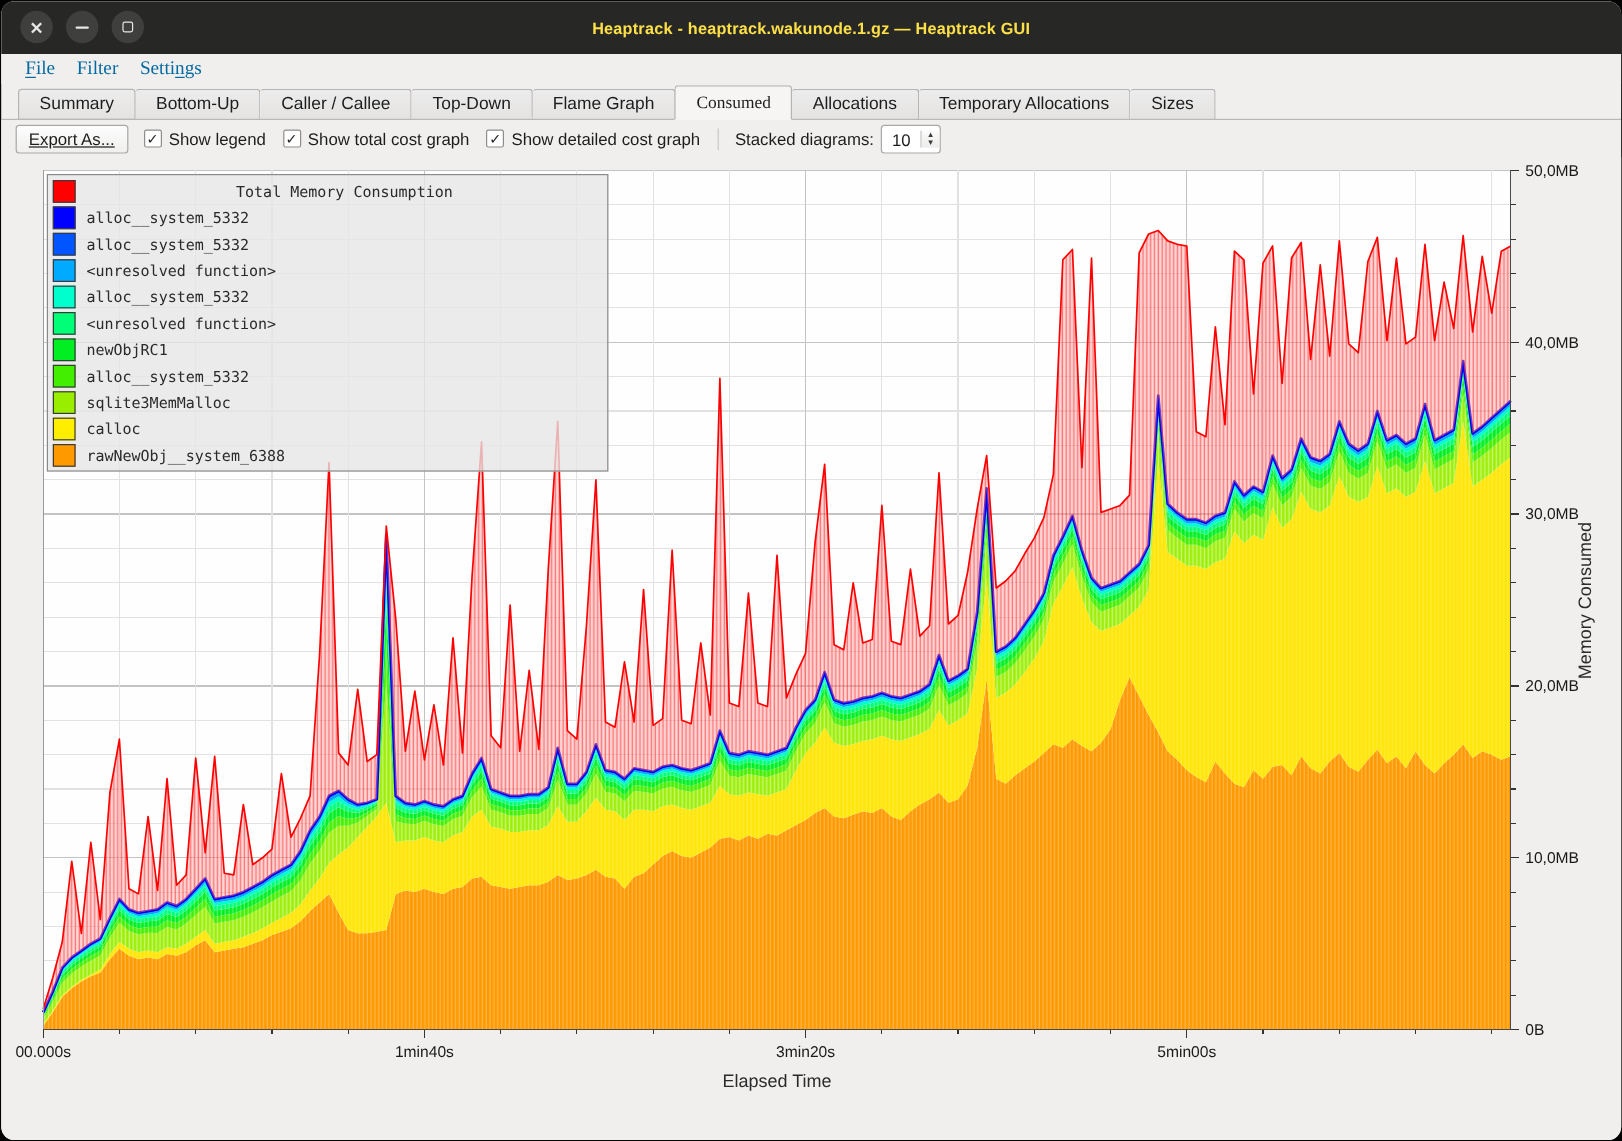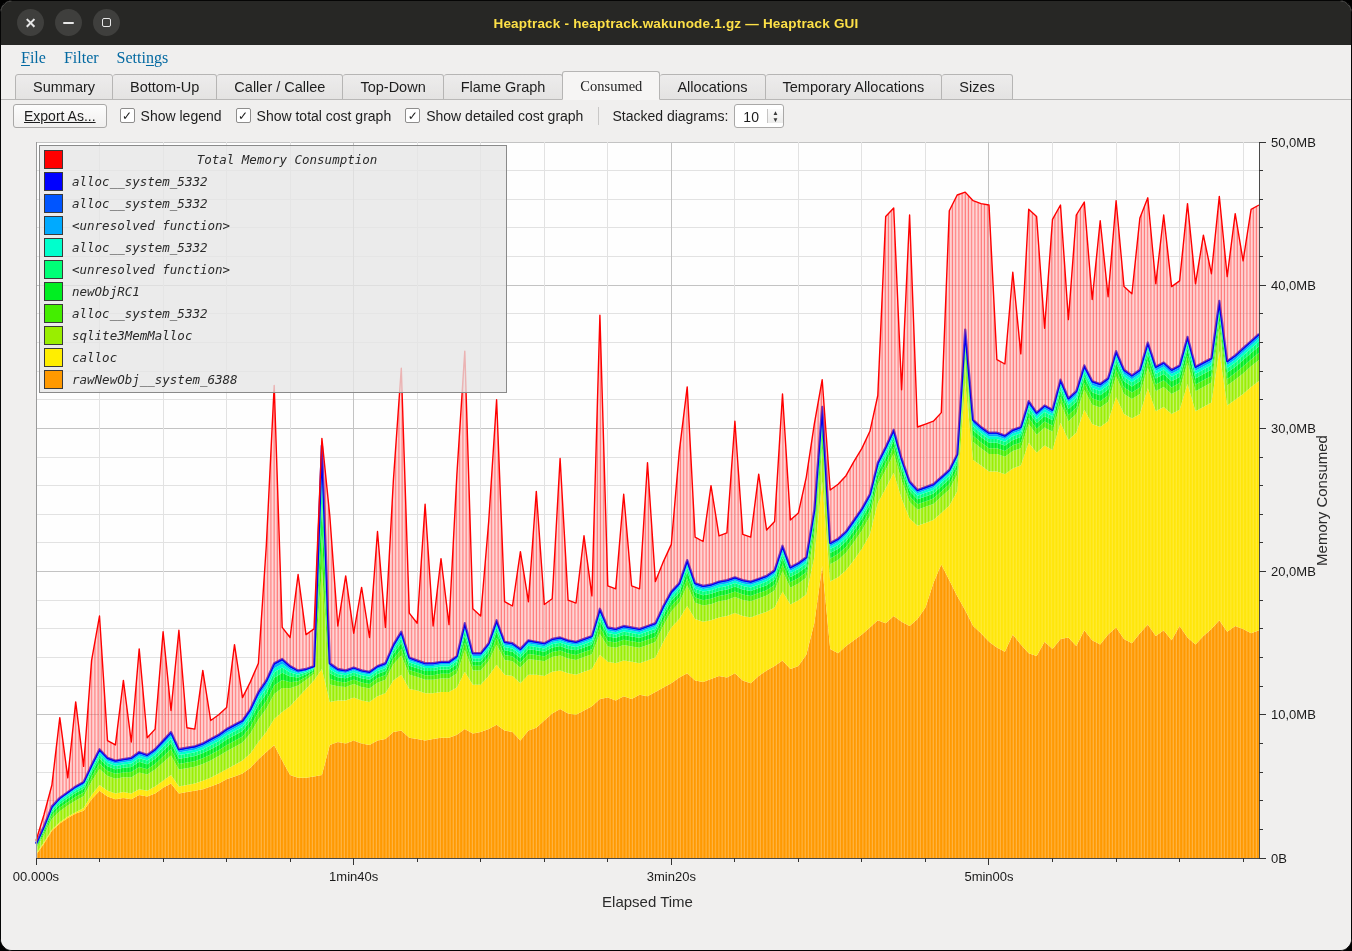--- a/index.html
+++ b/index.html
@@ -263,21 +263,21 @@
           <text x="670.3246753246752" y="750" text-anchor="middle">3min20s</text>
           <text x="987.987012987013" y="750" text-anchor="middle">5min00s</text>
           <text x="1270" y="731.5" text-anchor="start">0B</text>
           <text x="1270" y="588.3" text-anchor="start">10,0MB</text>
           <text x="1270" y="445.09999999999997" text-anchor="start">20,0MB</text>
           <text x="1270" y="301.90000000000003" text-anchor="start">30,0MB</text>
           <text x="1270" y="158.69999999999993" text-anchor="start">40,0MB</text>
           <text x="1270" y="15.5" text-anchor="start">50,0MB</text>
         </g>
       </svg>
-    <div class="legend" id="legend" style="left:38px;top:14px;width:468px;font-style:italic;">
+    <div class="legend" id="legend" style="left:38px;top:14px;width:468px;">
         <div class="legend-row">
           <span class="legend-swatch" style="background: rgb(255, 0, 0);"></span>
           <span class="legend-text legend-title-text">Total Memory Consumption</span>
         </div>
         <div class="legend-row">
           <span class="legend-swatch" style="background: rgb(0, 0, 255);"></span>
           <span class="legend-text">alloc__system_5332</span>
         </div>
         <div class="legend-row">
           <span class="legend-swatch" style="background: rgb(0, 85, 255);"></span>

